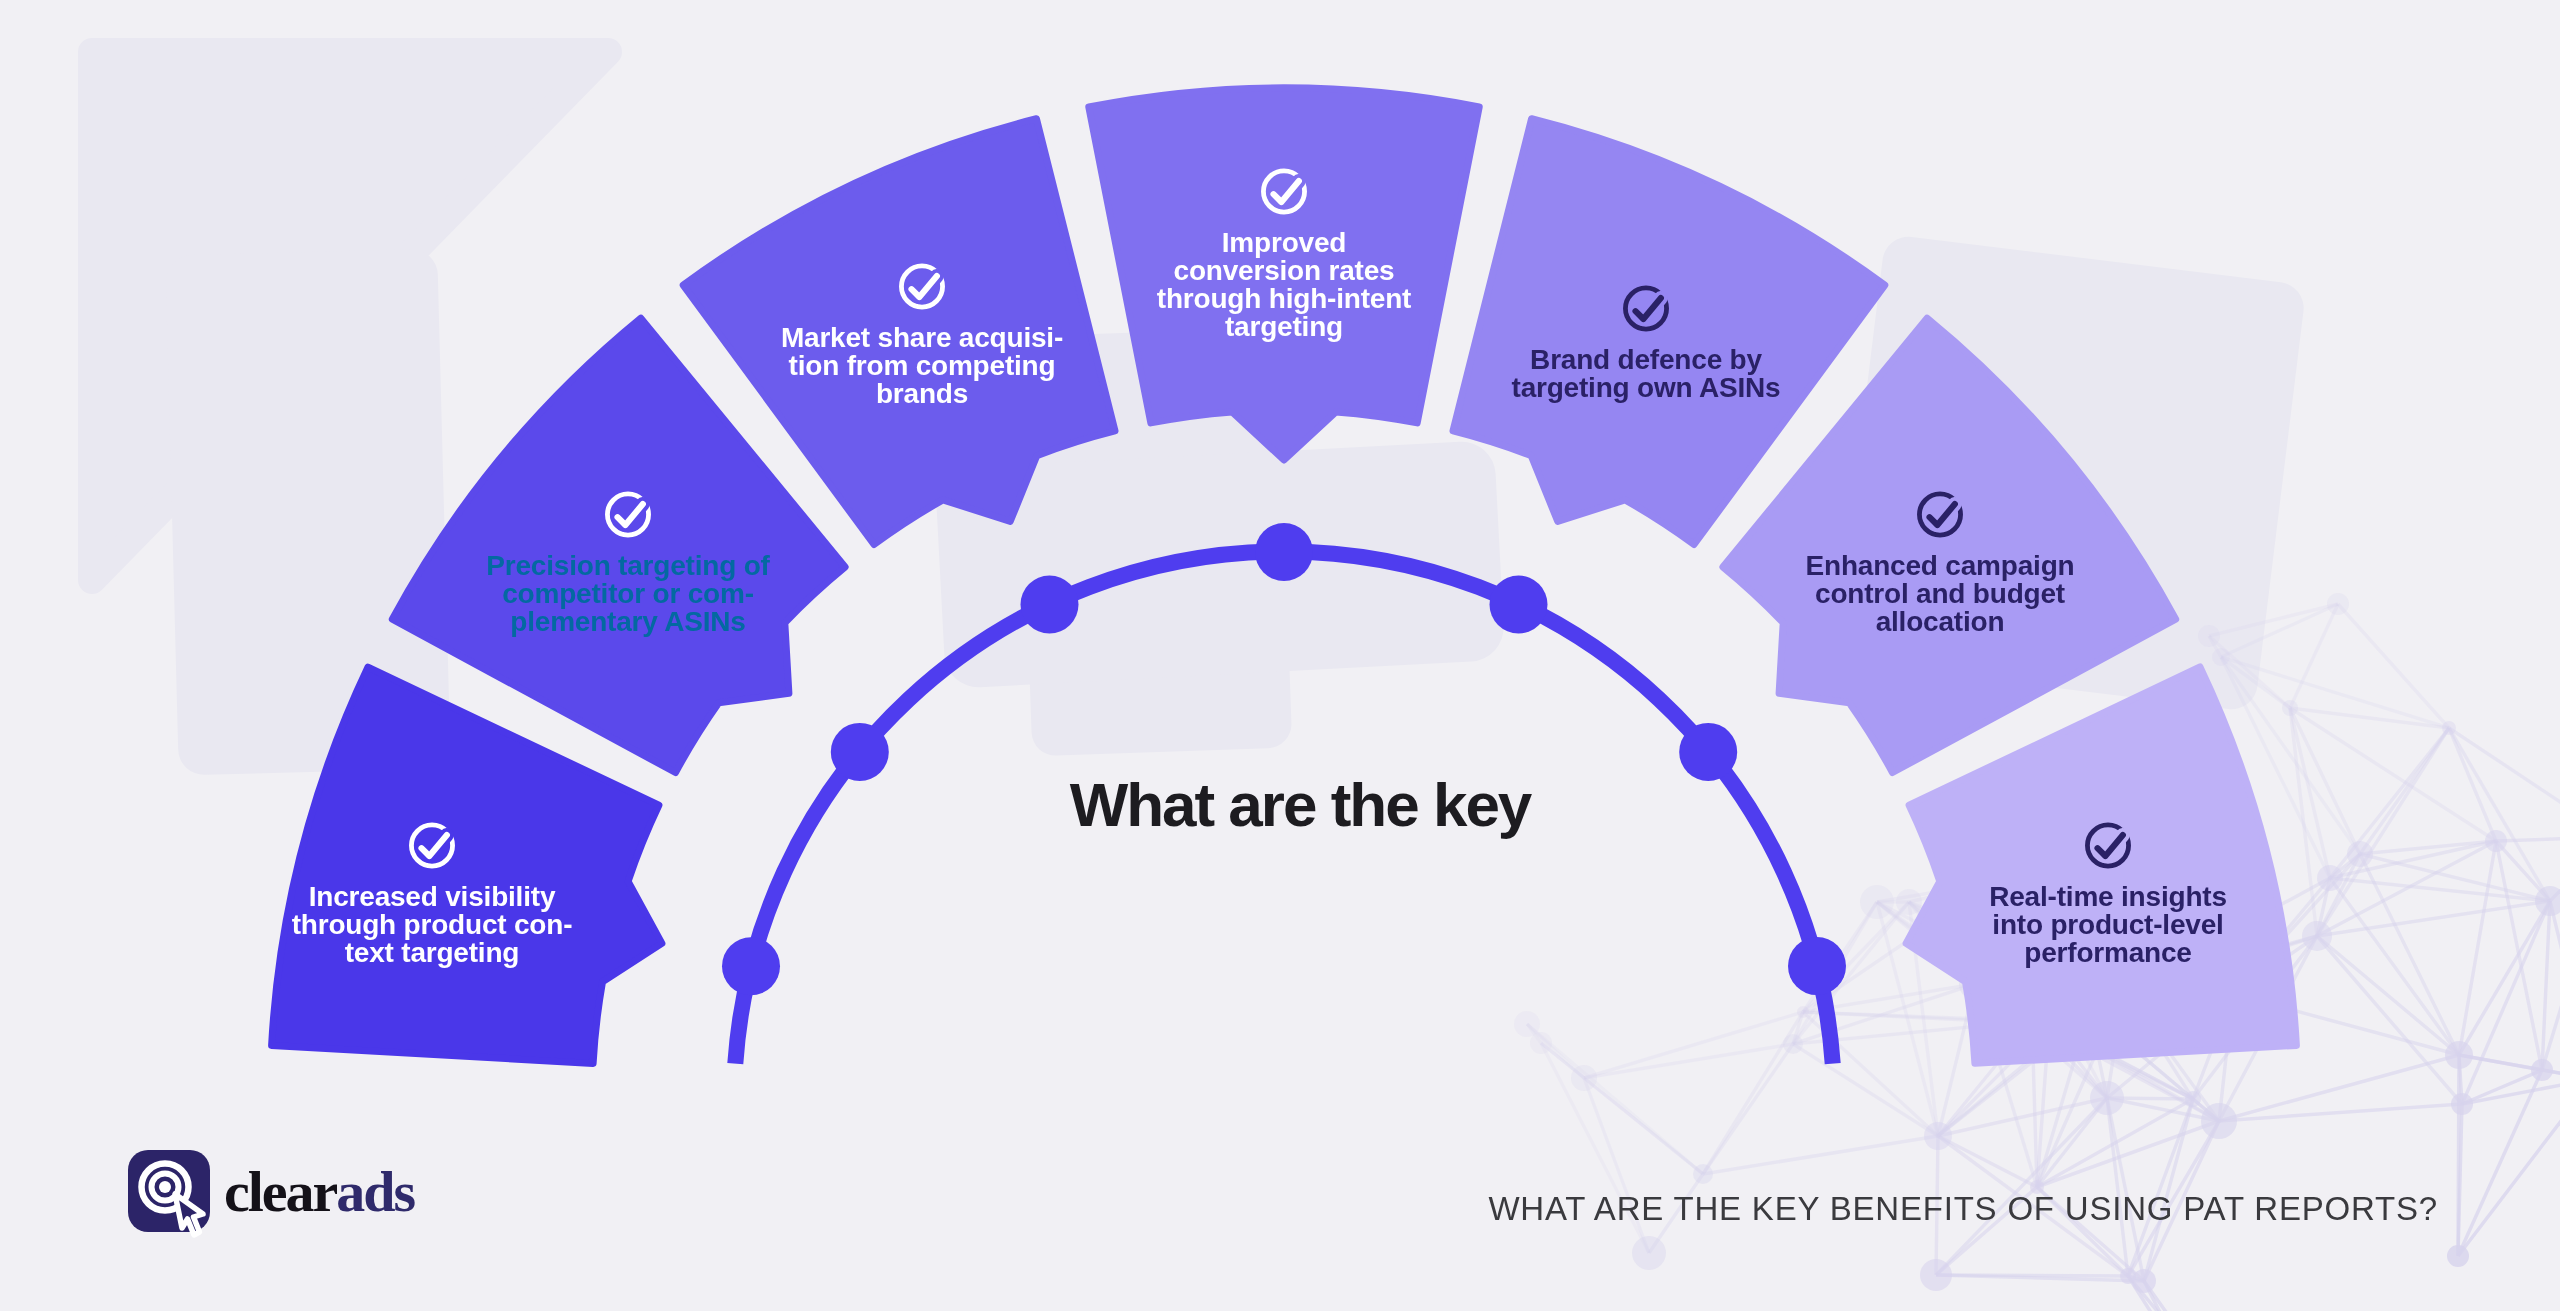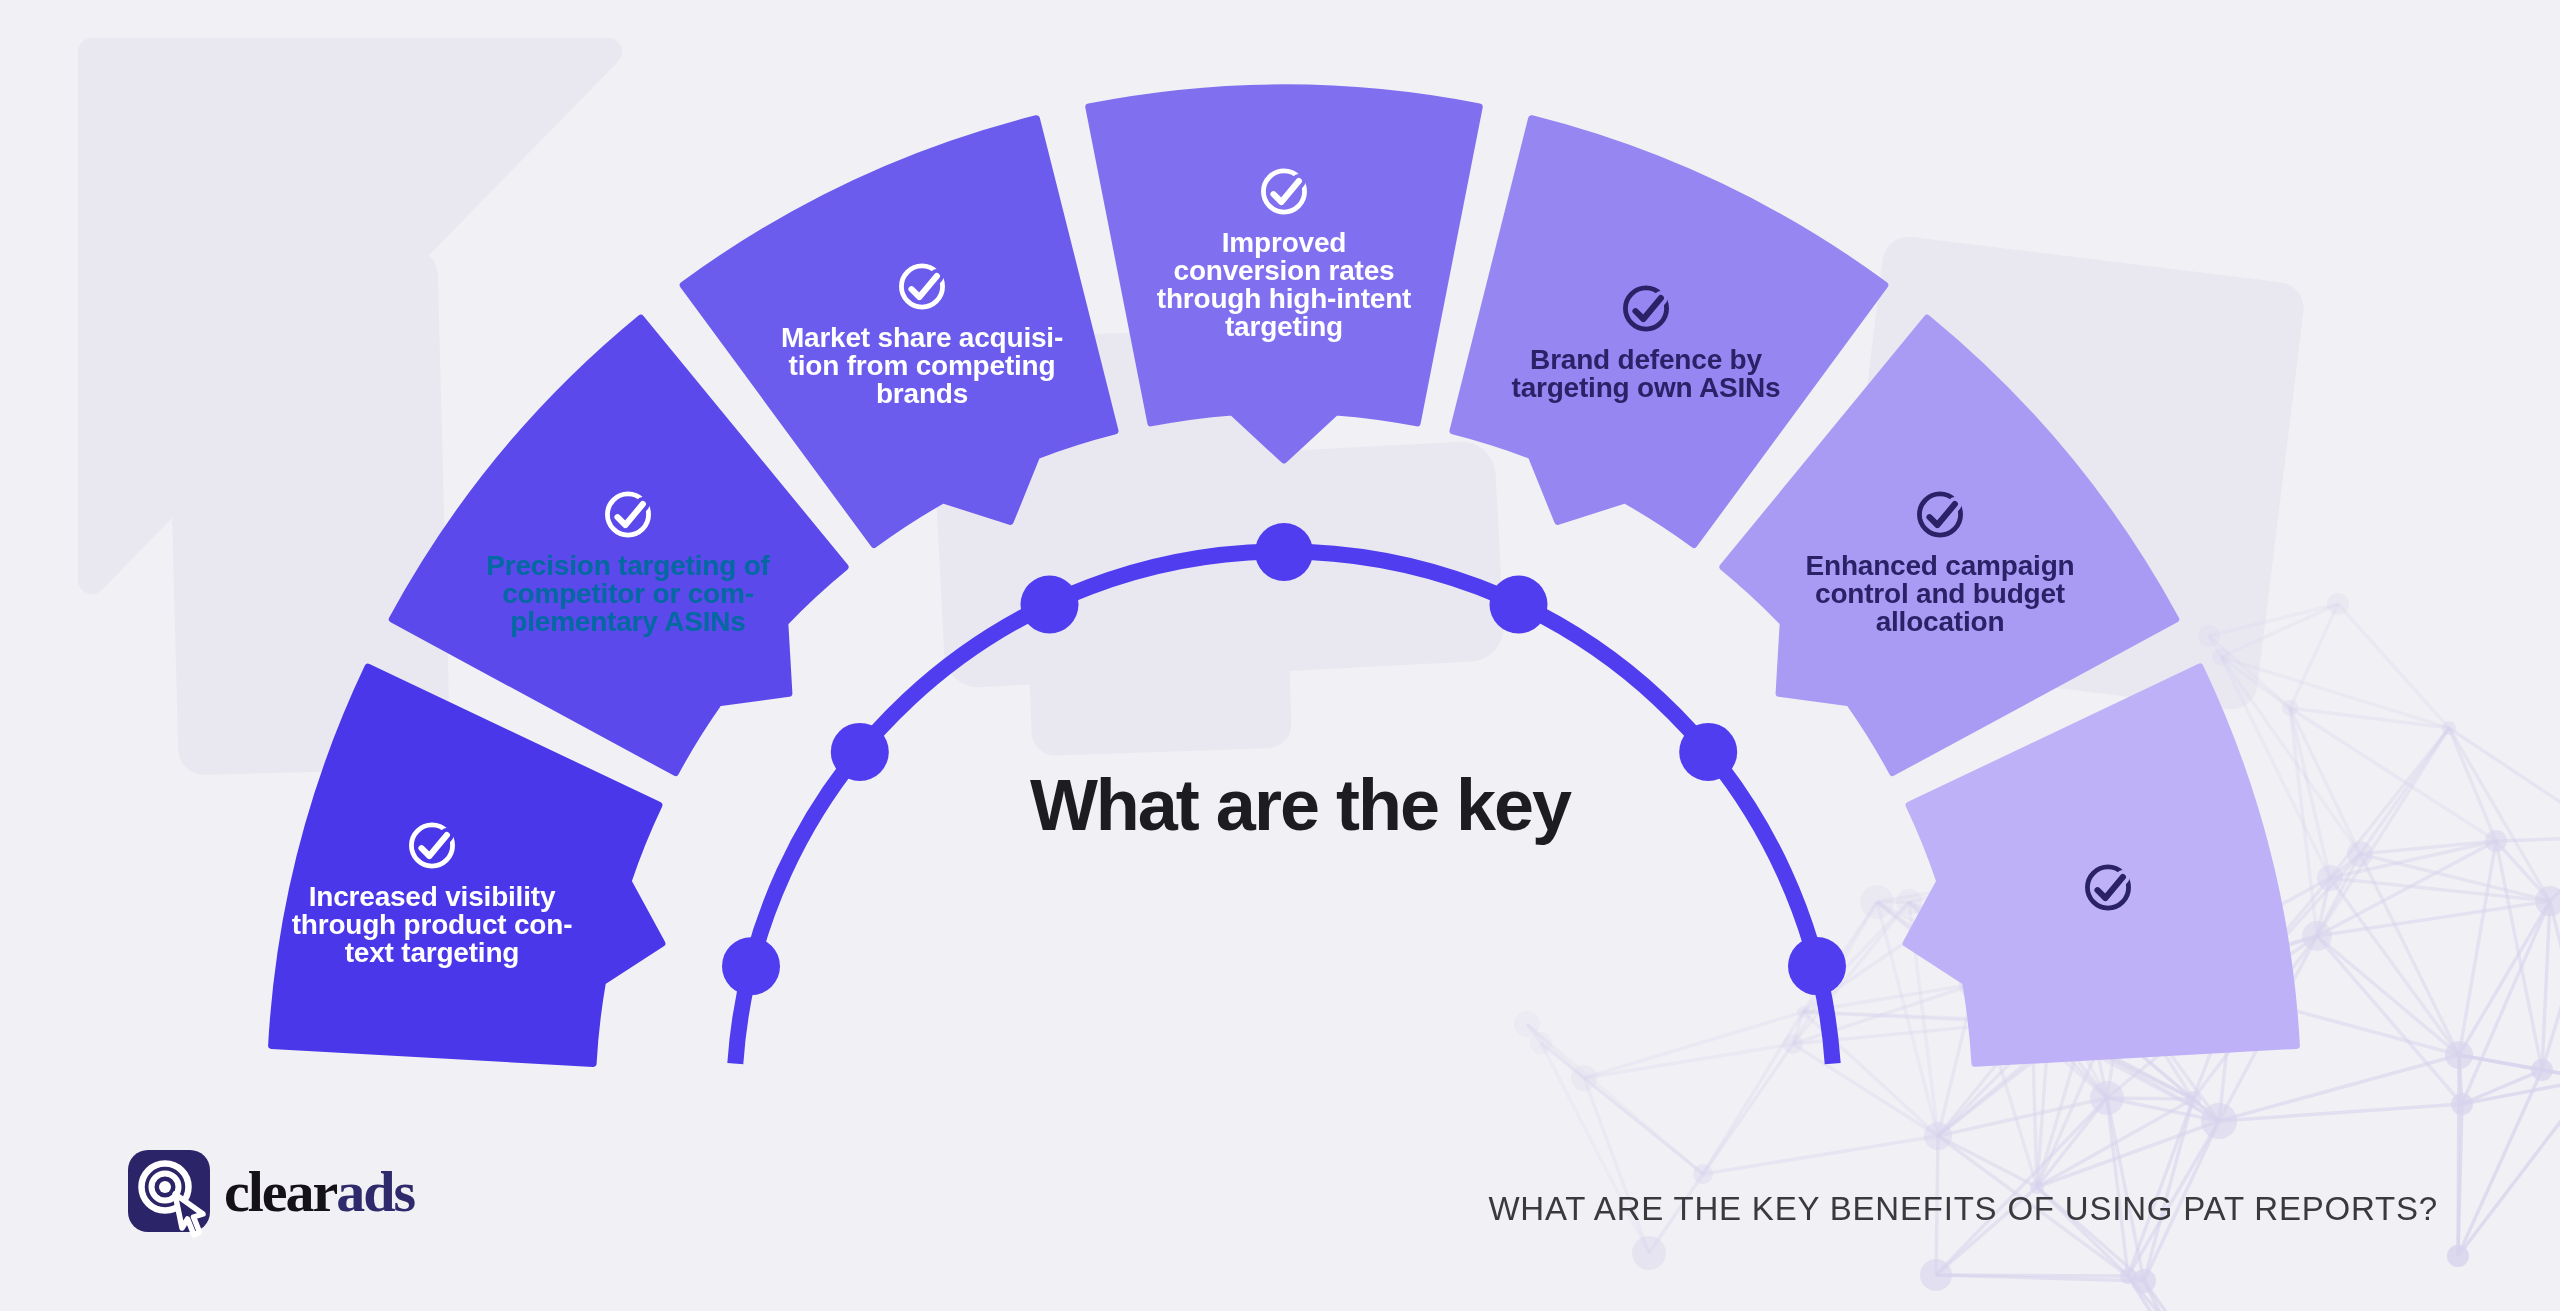--- a/index.html
+++ b/index.html
@@ -1,21 +1,21 @@
 <!DOCTYPE html>
 <html><head>
 <meta charset="utf-8">
 <style>
   html,body{margin:0;padding:0;background:#f1f0f4;}
   .stage{position:relative;width:2560px;height:1311px;overflow:hidden;
          background:#f1f0f4;font-family:"Liberation Sans",sans-serif;}
   .stage svg.bg{position:absolute;left:0;top:0;width:2560px;height:1311px;}
   
   .title{position:absolute;left:700px;top:762px;width:1200px;text-align:center;
-         font-weight:bold;font-size:72px;line-height:86px;letter-spacing:-2px;color:#1d1c20;}
+         font-weight:bold;font-size:62px;line-height:86px;letter-spacing:-2px;color:#1d1c20;}
   
   .benefit{position:absolute;width:420px;transform:translate(-50%,-50%);
            display:flex;flex-direction:column;align-items:center;text-align:center;}
   .benefit .check{display:block;margin-bottom:9px;}
   .benefit-text{font-weight:bold;font-size:28px;line-height:28px;letter-spacing:-0.2px;}
   
   .logo{position:absolute;left:128px;top:1150px;display:flex;align-items:center;}
   .logo-icon{display:block;}
   .logo-text{font-weight:bold;font-size:58px;letter-spacing:-2px;margin-top:-14px;font-family:Liberation Serif, serif;}
   
@@ -370,20 +370,25 @@
           <div>control and budget</div>
           <div>allocation</div>
         </div>
     </div>
       <div class="benefit" style="left: 2108px; top: 892px;">
       <svg class="check" viewBox="-32 -32 64 64" width="56" height="56">
         <circle class="ring" cx="0" cy="0" r="23.5" fill="none" stroke-width="5.5" stroke="#2a2166"></circle>
         <path class="halo" d="M-12 3 L-3 12 L17 -12" fill="none" stroke-width="16" stroke-linecap="round" stroke-linejoin="round" stroke="#beb1f7"></path>
         <path class="mark" d="M-12 3 L-3 12 L17 -12" fill="none" stroke-width="7" stroke-linecap="round" stroke-linejoin="round" stroke="#2a2166"></path>
       </svg>
+      <div class="benefit-text" style="color: rgb(42, 33, 102);">
+          <div>Real-time insights</div>
+          <div>into product-level</div>
+          <div>performance</div>
+        </div>
     </div>
     </div>
 
   <div class="logo">
     <svg class="logo-icon" viewBox="0 0 96 96" width="96" height="96">
       <rect id="logo-square" x="0" y="0" width="82" height="82" rx="20" fill="#2c2468"></rect>
       <circle cx="37" cy="37" r="23.5" fill="none" stroke="#ffffff" stroke-width="6.5"></circle>
       <circle cx="37" cy="37" r="13.5" fill="none" stroke="#ffffff" stroke-width="6"></circle>
       <circle cx="37" cy="37" r="6" fill="#ffffff"></circle>
       <path id="logo-cursor" d="M47 44 L54 78 L59.5 69 L66 85 L71.5 82 L65.5 67 L75 64 Z" fill="#2c2468" stroke="#ffffff" stroke-width="5.5" stroke-linejoin="round"></path>

